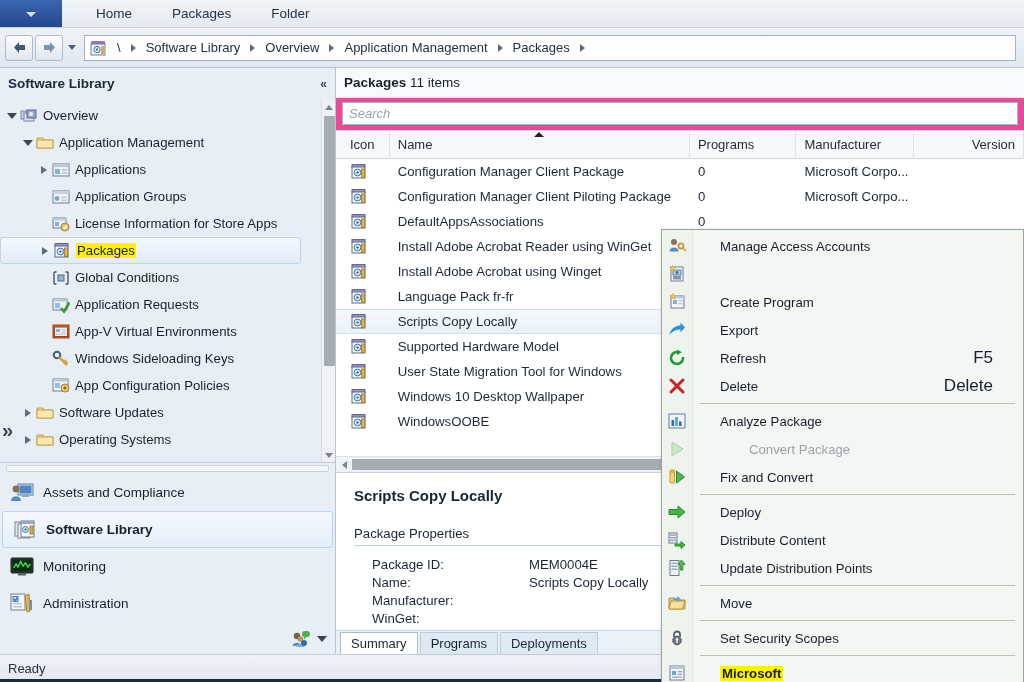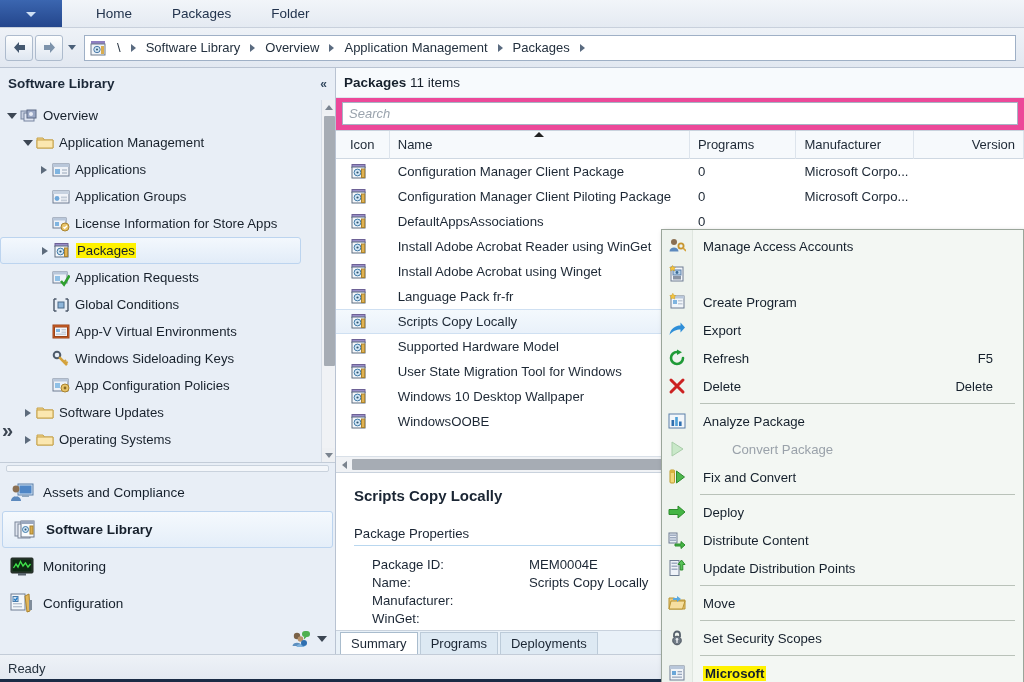--- a/index.html
+++ b/index.html
@@ -279,22 +279,22 @@
   .mi {
     position: relative; height: 28px; display: flex; align-items: center;
     font-size: 13.2px; color: #15202c; padding-left: 0;
   }
   .mi.disabled { color: #9aa2aa; gap: 29px; }
   .mi .micon {
     width: 30px; height: 28px; flex: none;
     display: flex; align-items: center; justify-content: center;
     position: relative; z-index: 2;
   }
-  .mi .mlabel { padding-left: 11px; flex: 1; position: relative; z-index: 2; }
-  .mi .mkey { padding-right: 30px; font-size: 13px; color: #15202c; position: relative; z-index: 2; }
+  .mi .mlabel { padding-left: 28px; flex: 1; position: relative; z-index: 2; }
+  .mi .mkey { padding-right: 30px; font-size: 17px; color: #15202c; position: relative; z-index: 2; }
   .mi.bold .mlabel { font-weight: bold; }
   .msep {
     height: 1px; background: #b9c2b9; margin: 3px 8px 3px 38px; position: relative; z-index: 2;
   }
   .mhl { background: #fff200; padding: 0 2px; }
 
   svg { shape-rendering: geometricPrecision; }
 </style>
 </head>
 <body>
@@ -427,34 +427,34 @@
                 <rect x="2" y="4" width="13" height="11" fill="#f3f6fa" stroke="#5f6e80"></rect>
                 <circle cx="7.5" cy="9.5" r="3.4" fill="#d3e6f5" stroke="#3f7ba8" stroke-width="1"></circle>
                 <circle cx="7.5" cy="9.5" r="1.1" fill="#2e5670"></circle>
                 <rect x="11.5" y="6" width="3.2" height="8.5" fill="#e0b252" stroke="#a9832f"></rect>
               </svg></span>
             <span class="hl">Packages</span>
           </div>
           <div class="tnode" style="padding-left: 36px;">
             <span class="expander"></span>
             <span class="tico"><svg width="18" height="18" viewBox="0 0 18 18">
+                <path d="M2 3 L2 15 M2 3 L4.5 3 M2 15 L4.5 15 M16 3 L16 15 M16 3 L13.5 3 M16 15 L13.5 15" stroke="#4b586a" stroke-width="1.4" fill="none"></path>
+                <rect x="6" y="6" width="6" height="6" fill="#8fb6da" stroke="#4b6a8a"></rect>
+              </svg></span>
+            <span>Global Conditions</span>
+          </div>
+          <div class="tnode" style="padding-left: 36px;">
+            <span class="expander"></span>
+            <span class="tico"><svg width="18" height="18" viewBox="0 0 18 18">
                 <rect x="1" y="3" width="14" height="11" fill="#eef2f8" stroke="#6e7d92"></rect>
                 <rect x="1" y="3" width="14" height="2.5" fill="#b9c7da"></rect>
                 <rect x="3" y="7" width="5" height="5" fill="#8fc0e6"></rect>
                 <path d="M9 12 l3 3.5 l5.5 -9" stroke="#2fa02f" stroke-width="2.6" fill="none"></path>
               </svg></span>
             <span>Application Requests</span>
-          </div>
-          <div class="tnode" style="padding-left: 36px;">
-            <span class="expander"></span>
-            <span class="tico"><svg width="18" height="18" viewBox="0 0 18 18">
-                <path d="M2 3 L2 15 M2 3 L4.5 3 M2 15 L4.5 15 M16 3 L16 15 M16 3 L13.5 3 M16 15 L13.5 15" stroke="#4b586a" stroke-width="1.4" fill="none"></path>
-                <rect x="6" y="6" width="6" height="6" fill="#8fb6da" stroke="#4b6a8a"></rect>
-              </svg></span>
-            <span>Global Conditions</span>
           </div>
           <div class="tnode" style="padding-left: 36px;">
             <span class="expander"></span>
             <span class="tico"><svg width="18" height="18" viewBox="0 0 18 18">
                 <rect x="1" y="2" width="16" height="13" fill="#d8692d" stroke="#9b4318"></rect>
                 <rect x="2.5" y="4" width="13" height="9.5" fill="#f2f5fa" stroke="#9b4318"></rect>
                 <rect x="4" y="6" width="4" height="3" fill="#7fb4e0"></rect>
                 <rect x="9.5" y="6" width="4.5" height="1.4" fill="#c3ccd8"></rect>
                 <rect x="9.5" y="8.5" width="4.5" height="1.4" fill="#c3ccd8"></rect>
                 <rect x="4" y="10.5" width="10" height="1.4" fill="#c3ccd8"></rect>
@@ -554,21 +554,21 @@
         <div class="navitem">
           <span class="nico"><svg width="24" height="24" viewBox="0 0 24 24">
               <rect x="1" y="2" width="14" height="16" fill="#f3f7fb" stroke="#6e7d92"></rect>
               <rect x="3" y="4.5" width="5" height="5" fill="#cfe3f5" stroke="#4a7aa8"></rect>
               <path d="M4 7 L5.5 8.5 L7.5 5.5" stroke="#2a7fc8" stroke-width="1.4" fill="none"></path>
               <rect x="3" y="11" width="9" height="1.4" fill="#b7c2d0"></rect>
               <rect x="3" y="14" width="9" height="1.4" fill="#b7c2d0"></rect>
               <path d="M15 4 L19 2 L20 19 L17 20 Z" fill="#e3b75a" stroke="#a9832f"></path>
               <rect x="19" y="8" width="3" height="10" fill="#7f8c9b"></rect>
             </svg></span>
-          <span>Configuration</span>
+          <span>Administration</span>
         </div>
       </div>
 
     <div class="sb-footer">
       <span class="fico">
         <svg width="20" height="18" viewBox="0 0 20 18">
           <circle cx="6" cy="6" r="3.2" fill="#7a6248"></circle>
           <path d="M1.5 16 C1.5 11.5 10.5 11.5 10.5 16 Z" fill="#5d8fbf"></path>
           <circle cx="9.5" cy="9" r="2.8" fill="#b9936b"></circle>
           <path d="M5.5 17 C5.5 13 13.5 13 13.5 17 Z" fill="#7fb2dd"></path>

